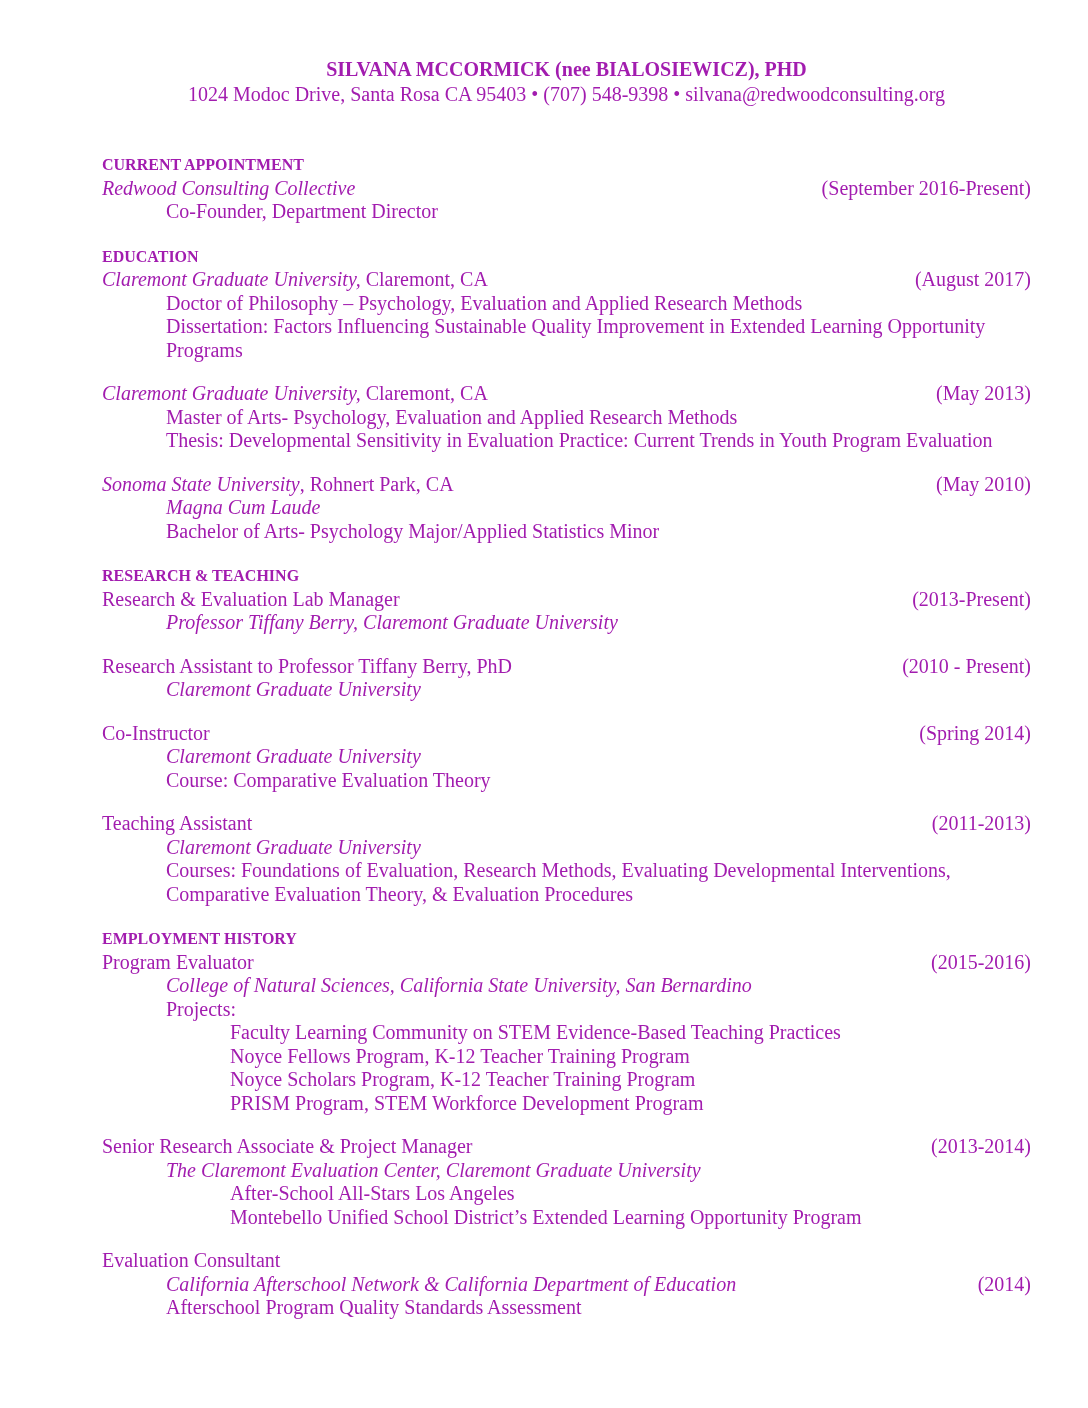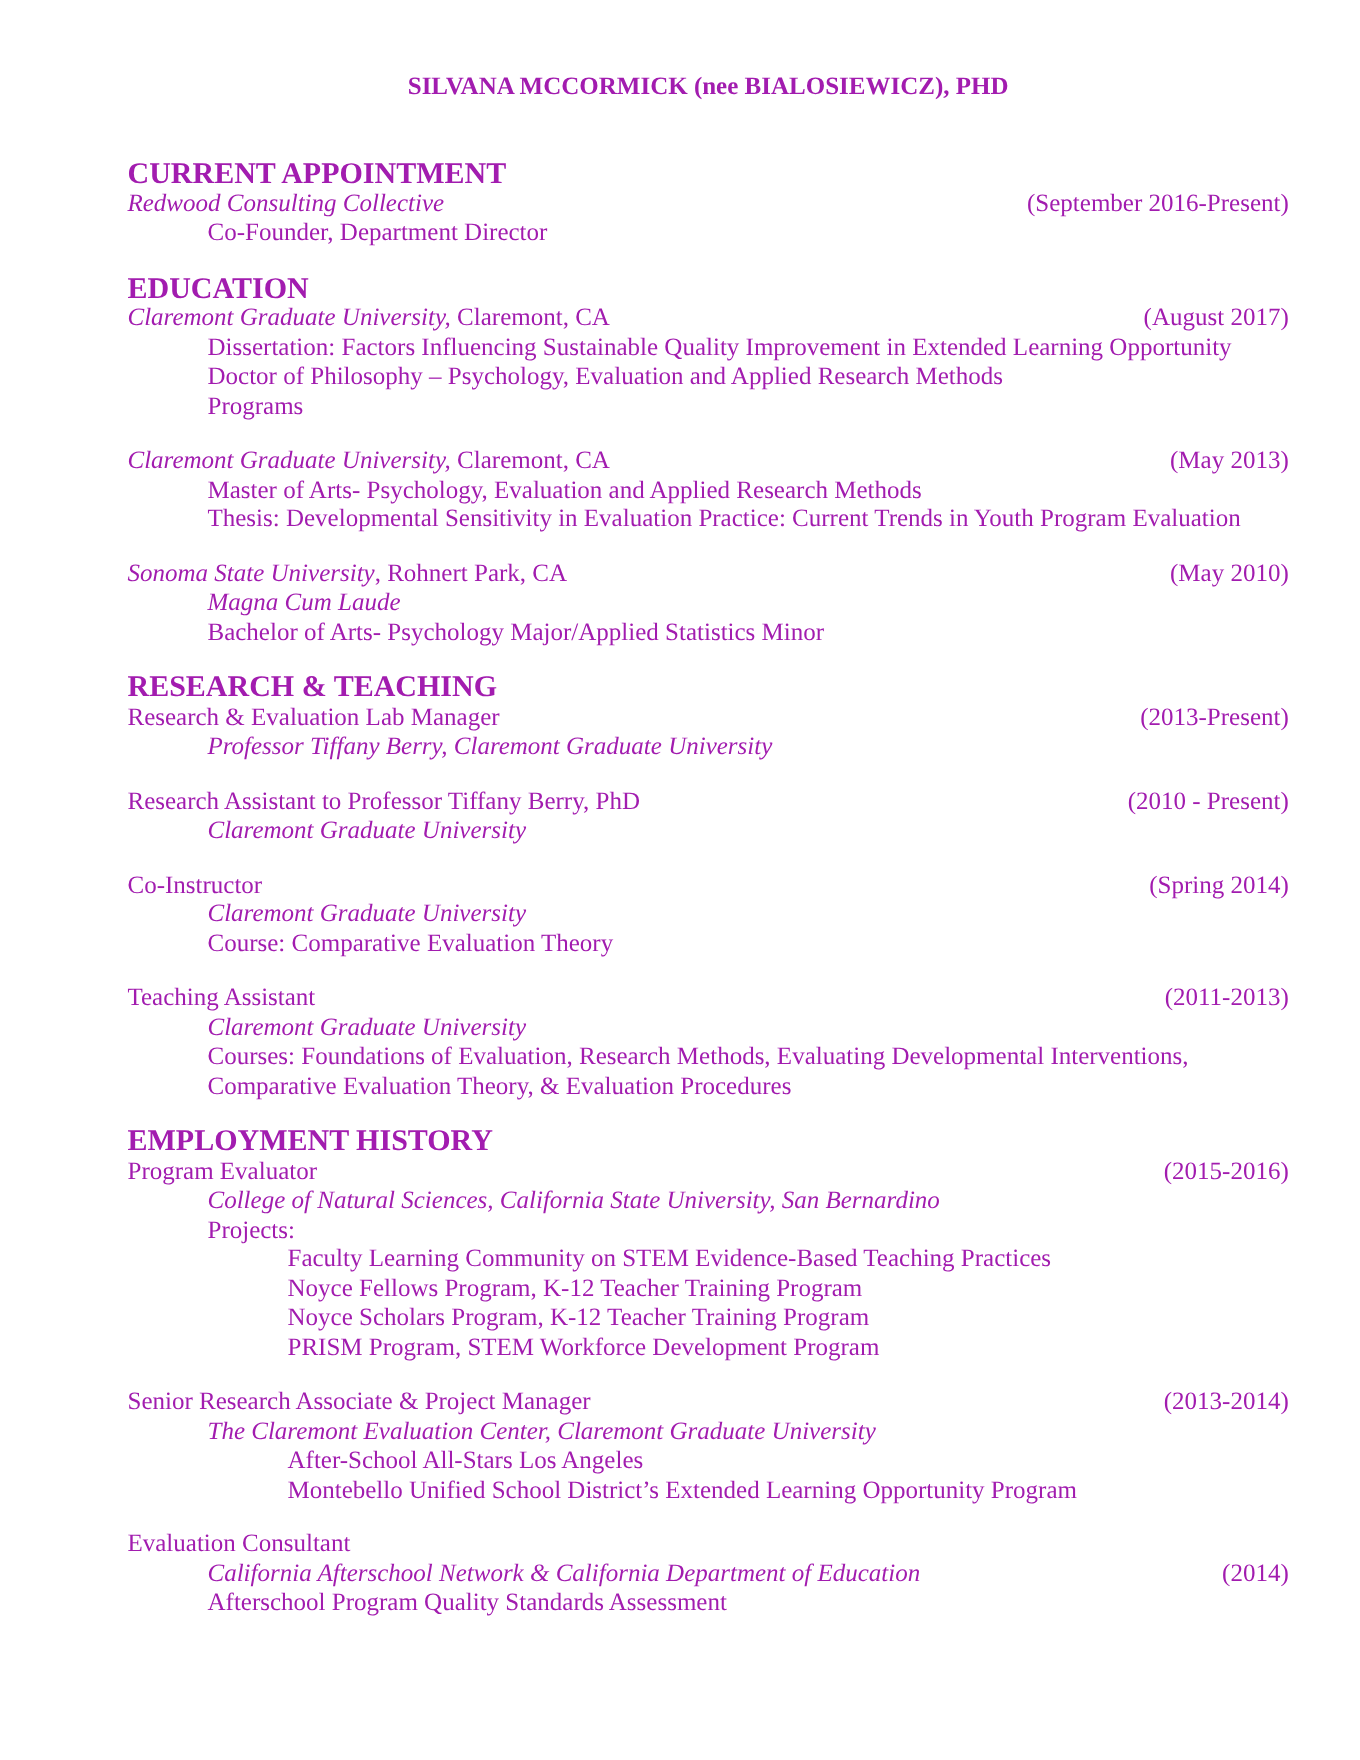--- a/index.html
+++ b/index.html
@@ -25,21 +25,21 @@
     line-height: 25px;
     margin-bottom: 46px;
   }
   .cv-header .name,
   .cv-header .subtitle {
     font-weight: bold;
   }
   .cv-section { margin-top: 21px; }
   .cv-section:first-child { margin-top: 0; }
   .section-heading {
-    font-size: 24px;
+    font-size: 16px;
     font-weight: bold;
     margin: 0;
     line-height: 23.5px;
   }
   .entry { margin-top: 0; }
   .entry + .entry { margin-top: 20px; }
   .row {
     display: flex;
     justify-content: space-between;
     align-items: flex-end;
@@ -52,20 +52,21 @@
   .indent-1 { padding-left: 64px; }
   .indent-2 { padding-left: 128px; }
   em { font-style: italic; }
 </style>
 </head>
 <body>
 
 <div class="page">
   <header class="cv-header">
     <div class="name">SILVANA MCCORMICK (nee BIALOSIEWICZ), PHD</div>
+    <div class="contact">1024 Modoc Drive, Santa Rosa CA 95403 • (707) 548-9398 • silvana@redwoodconsulting.org</div>
   </header>
   <main id="cv-sections">
       <section class="cv-section">
         <h2 class="section-heading">CURRENT APPOINTMENT</h2>
         <div class="entry">
           <div class="row">
             <span class="title"><em>Redwood Consulting Collective</em></span>
             <span class="date">(September 2016-Present)</span>
           </div>
           <div class="row line indent-1">
@@ -74,24 +75,24 @@
         </div>
       </section>
       <section class="cv-section">
         <h2 class="section-heading">EDUCATION</h2>
         <div class="entry">
           <div class="row">
             <span class="title"><em>Claremont Graduate University,</em><span> Claremont, CA</span></span>
             <span class="date">(August 2017)</span>
           </div>
           <div class="row line indent-1">
+            <span>Doctor of Philosophy – Psychology, Evaluation and Applied Research Methods</span>
+          </div>
+          <div class="row line indent-1">
             <span>Dissertation: Factors Influencing Sustainable Quality Improvement in Extended Learning Opportunity</span>
-          </div>
-          <div class="row line indent-1">
-            <span>Doctor of Philosophy – Psychology, Evaluation and Applied Research Methods</span>
           </div>
           <div class="row line indent-1">
             <span>Programs</span>
           </div>
         </div>
         <div class="entry">
           <div class="row">
             <span class="title"><em>Claremont Graduate University,</em><span> Claremont, CA</span></span>
             <span class="date">(May 2013)</span>
           </div>

